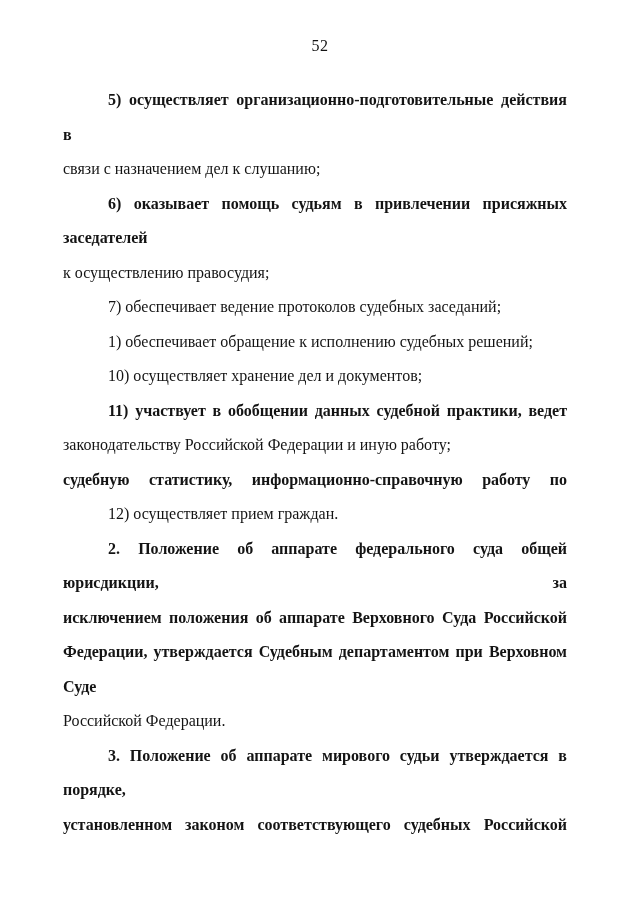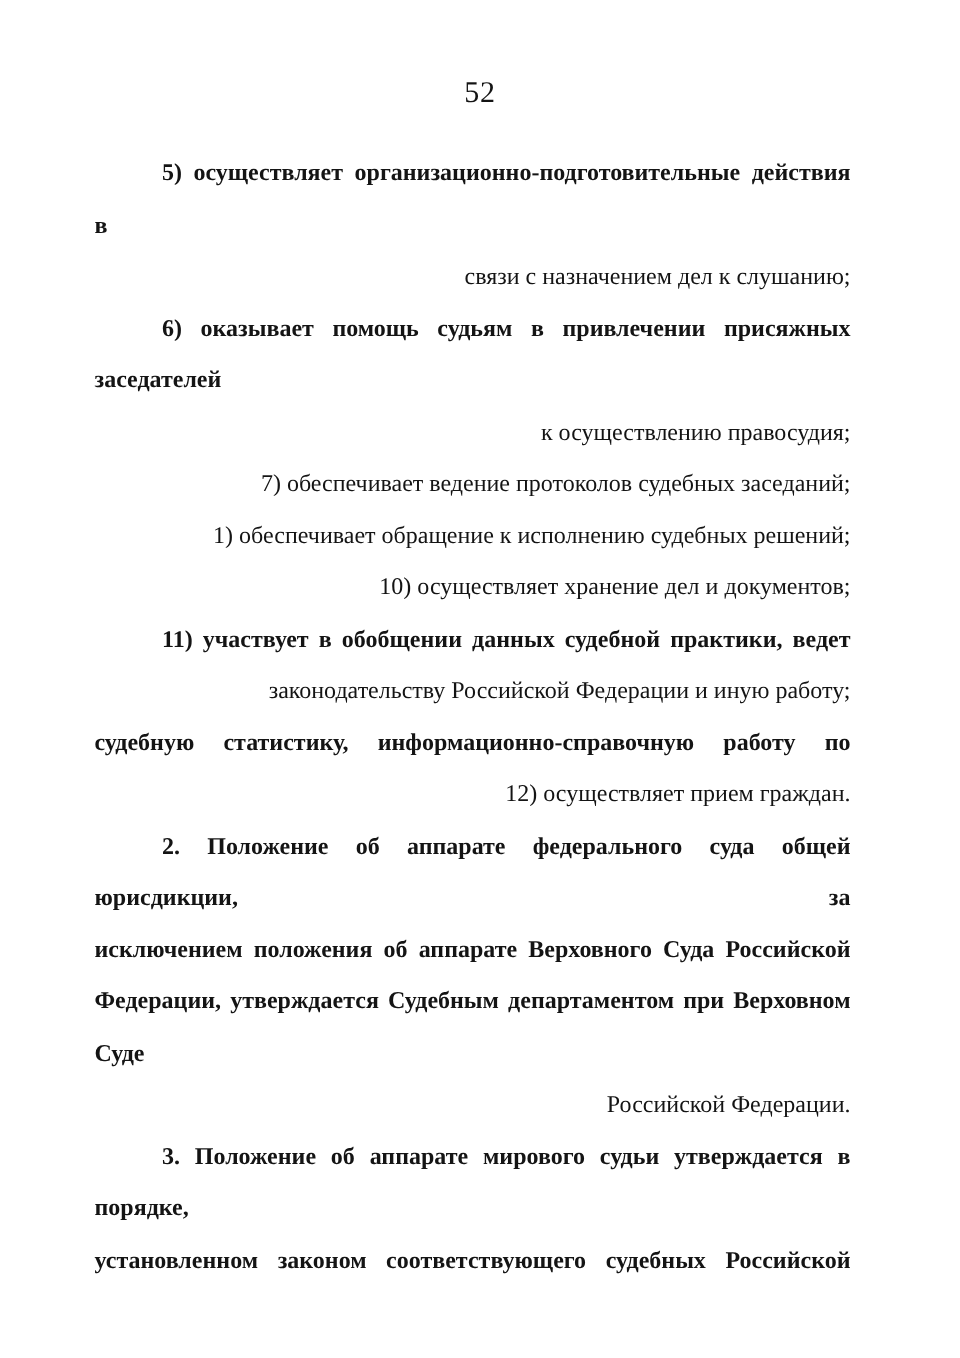--- a/index.html
+++ b/index.html
@@ -14,37 +14,37 @@
     color: #141414;
     overflow: hidden;
   }
   .page {
     width: 640px;
     height: 905px;
     background: #ffffff;
     position: relative;
   }
   .page-number {
-    padding-top: 52px;
+    padding-top: 36px;
     text-align: center;
-    font-size: 20px;
+    font-size: 16px;
     line-height: 20px;
     letter-spacing: 0.5px;
   }
   .content {
     margin: 27px 73px 0 63px; 
   }
   .paragraph {
     margin: 0;
     padding: 0;
   }
   .line {
     font-size: 16px;
     line-height: 34.5px;
-    text-align: right;
+    text-align: left;
     white-space: normal;
   }
   .line.just {
     text-align: justify;
     text-align-last: justify;
     font-weight: bold;
   }
   .line.first {
     text-indent: 45px;
   }

